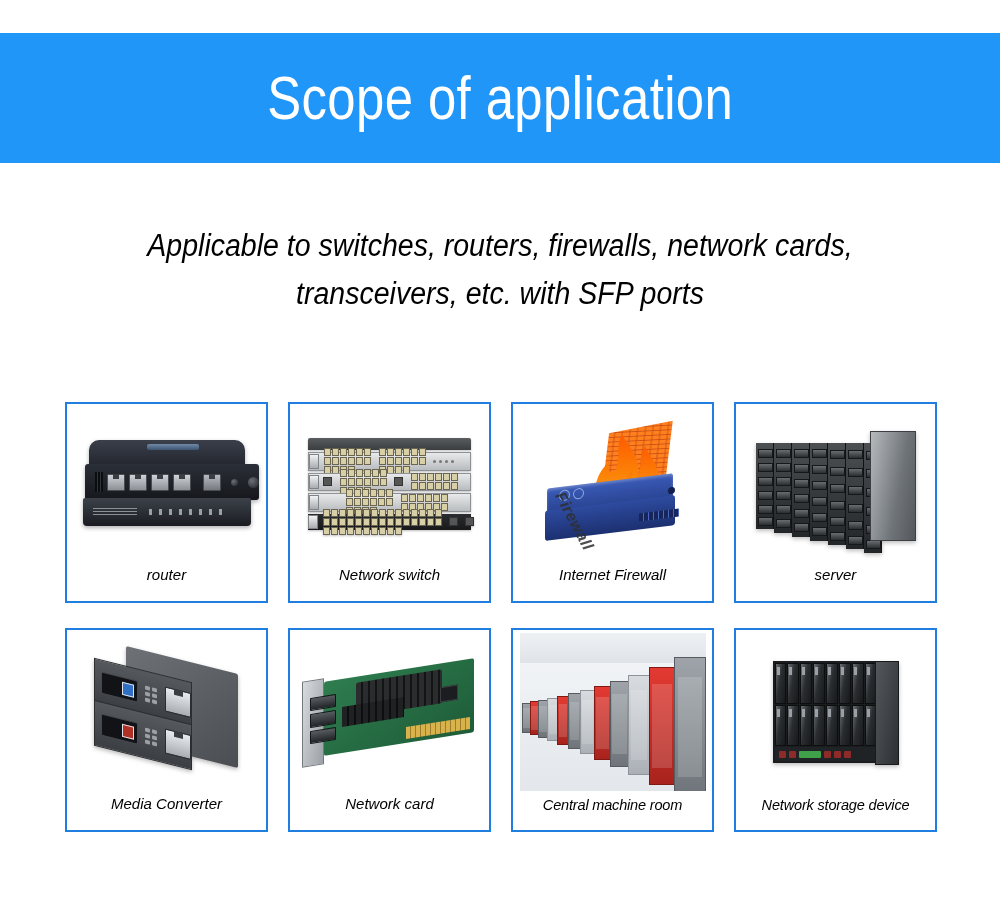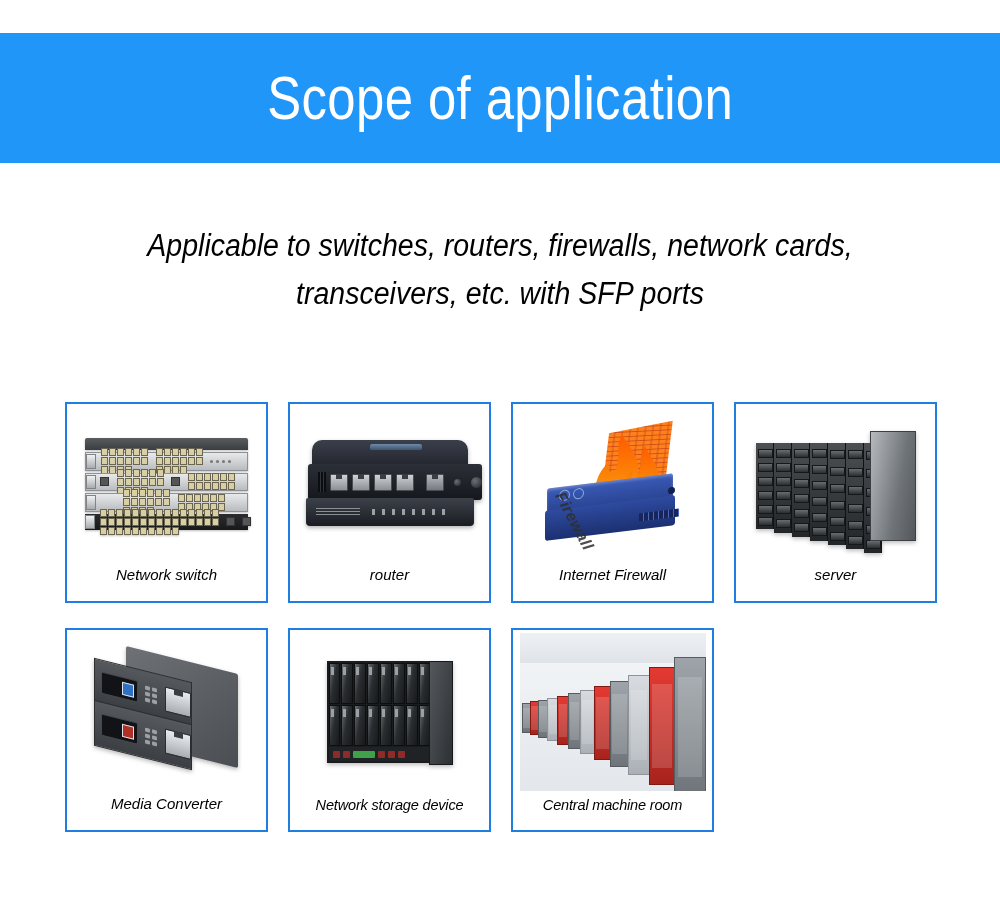--- a/index.html
+++ b/index.html
@@ -273,201 +273,20 @@
 
 <div id="subtitle-block">
   <div class="subtitle-line">Applicable to switches, routers, firewalls, network cards,</div>
   <div class="subtitle-line">transceivers, etc. with SFP ports</div>
 </div>
 
 <div id="device-grid">
 
   <div class="device-card">
     <div class="card-image">
-      <div class="sw-stack">
-        <div class="sw-unit sw-top" style="flex:0 0 12px"></div>
-        <div class="sw-unit sw-body">
-          <span class="sw-ear"></span>
-          <div class="sw-row-inner">
-            <div class="port-bank">
-                <i class="port"></i>
-                <i class="port"></i>
-                <i class="port"></i>
-                <i class="port"></i>
-                <i class="port"></i>
-                <i class="port"></i>
-                <i class="port"></i>
-                <i class="port"></i>
-                <i class="port"></i>
-                <i class="port"></i>
-                <i class="port"></i>
-                <i class="port"></i>
-                <i class="port"></i>
-                <i class="port"></i>
-                <i class="port"></i>
-                <i class="port"></i>
-              </div>
-            <div class="port-bank">
-                <i class="port"></i>
-                <i class="port"></i>
-                <i class="port"></i>
-                <i class="port"></i>
-                <i class="port"></i>
-                <i class="port"></i>
-                <i class="port"></i>
-                <i class="port"></i>
-                <i class="port"></i>
-                <i class="port"></i>
-                <i class="port"></i>
-                <i class="port"></i>
-                <i class="port"></i>
-                <i class="port"></i>
-                <i class="port"></i>
-                <i class="port"></i>
-              </div>
-            <div class="sw-leds">
-                <i class="sw-led"></i>
-                <i class="sw-led"></i>
-                <i class="sw-led"></i>
-                <i class="sw-led"></i>
-              </div>
-          </div>
-        </div>
-        <div class="sw-unit sw-body">
-          <span class="sw-ear"></span>
-          <div class="sw-row-inner">
-            <span class="sfp-sq"></span>
-            <div class="port-bank">
-                <i class="port"></i>
-                <i class="port"></i>
-                <i class="port"></i>
-                <i class="port"></i>
-                <i class="port"></i>
-                <i class="port"></i>
-                <i class="port"></i>
-                <i class="port"></i>
-                <i class="port"></i>
-                <i class="port"></i>
-                <i class="port"></i>
-                <i class="port"></i>
-                <i class="port"></i>
-                <i class="port"></i>
-                <i class="port"></i>
-                <i class="port"></i>
-              </div>
-            <span class="sfp-sq"></span>
-            <div class="port-bank">
-                <i class="port"></i>
-                <i class="port"></i>
-                <i class="port"></i>
-                <i class="port"></i>
-                <i class="port"></i>
-                <i class="port"></i>
-                <i class="port"></i>
-                <i class="port"></i>
-                <i class="port"></i>
-                <i class="port"></i>
-                <i class="port"></i>
-                <i class="port"></i>
-              </div>
-          </div>
-        </div>
-        <div class="sw-unit sw-body">
-          <span class="sw-ear"></span>
-          <div class="sw-row-inner" style="margin-left:36px">
-            <div class="port-bank">
-                <i class="port"></i>
-                <i class="port"></i>
-                <i class="port"></i>
-                <i class="port"></i>
-                <i class="port"></i>
-                <i class="port"></i>
-                <i class="port"></i>
-                <i class="port"></i>
-                <i class="port"></i>
-                <i class="port"></i>
-                <i class="port"></i>
-                <i class="port"></i>
-                <i class="port"></i>
-                <i class="port"></i>
-                <i class="port"></i>
-                <i class="port"></i>
-              </div>
-            <div class="port-bank">
-                <i class="port"></i>
-                <i class="port"></i>
-                <i class="port"></i>
-                <i class="port"></i>
-                <i class="port"></i>
-                <i class="port"></i>
-                <i class="port"></i>
-                <i class="port"></i>
-                <i class="port"></i>
-                <i class="port"></i>
-                <i class="port"></i>
-                <i class="port"></i>
-              </div>
-          </div>
-        </div>
-        <div class="sw-unit sw-dark">
-          <span class="sw-ear"></span>
-          <div class="sw-row-inner">
-            <div class="port-bank" style="width:120px">
-                <i class="port"></i>
-                <i class="port"></i>
-                <i class="port"></i>
-                <i class="port"></i>
-                <i class="port"></i>
-                <i class="port"></i>
-                <i class="port"></i>
-                <i class="port"></i>
-                <i class="port"></i>
-                <i class="port"></i>
-                <i class="port"></i>
-                <i class="port"></i>
-                <i class="port"></i>
-                <i class="port"></i>
-                <i class="port"></i>
-                <i class="port"></i>
-                <i class="port"></i>
-                <i class="port"></i>
-                <i class="port"></i>
-                <i class="port"></i>
-                <i class="port"></i>
-                <i class="port"></i>
-                <i class="port"></i>
-                <i class="port"></i>
-                <i class="port"></i>
-                <i class="port"></i>
-                <i class="port"></i>
-                <i class="port"></i>
-                <i class="port"></i>
-                <i class="port"></i>
-                <i class="port"></i>
-                <i class="port"></i>
-                <i class="port"></i>
-                <i class="port"></i>
-                <i class="port"></i>
-                <i class="port"></i>
-                <i class="port"></i>
-                <i class="port"></i>
-                <i class="port"></i>
-                <i class="port"></i>
-              </div>
-            <span class="sfp-sq"></span>
-              <span class="sfp-sq"></span>
-          </div>
-        </div>
-      </div>
-    </div>
-    <div class="card-label">Network switch</div>
-  </div>
-
-  <div class="device-card">
-    <div class="card-image">
       <div class="rt-wrap">
         <div class="rt-top">
             <div class="rt-top-strip"></div>
           </div>
         <div class="rt-face">
           <span class="rt-vents"></span>
           <span class="rj"></span>
             <span class="rj"></span>
             <span class="rj"></span>
             <span class="rj"></span>
@@ -484,20 +303,201 @@
               <i class="rt-base-led"></i>
               <i class="rt-base-led"></i>
               <i class="rt-base-led"></i>
               <i class="rt-base-led"></i>
               <i class="rt-base-led"></i>
             </span>
         </div>
       </div>
     </div>
     <div class="card-label">router</div>
+  </div>
+
+  <div class="device-card">
+    <div class="card-image">
+      <div class="sw-stack">
+        <div class="sw-unit sw-top" style="flex:0 0 12px"></div>
+        <div class="sw-unit sw-body">
+          <span class="sw-ear"></span>
+          <div class="sw-row-inner">
+            <div class="port-bank">
+                <i class="port"></i>
+                <i class="port"></i>
+                <i class="port"></i>
+                <i class="port"></i>
+                <i class="port"></i>
+                <i class="port"></i>
+                <i class="port"></i>
+                <i class="port"></i>
+                <i class="port"></i>
+                <i class="port"></i>
+                <i class="port"></i>
+                <i class="port"></i>
+                <i class="port"></i>
+                <i class="port"></i>
+                <i class="port"></i>
+                <i class="port"></i>
+              </div>
+            <div class="port-bank">
+                <i class="port"></i>
+                <i class="port"></i>
+                <i class="port"></i>
+                <i class="port"></i>
+                <i class="port"></i>
+                <i class="port"></i>
+                <i class="port"></i>
+                <i class="port"></i>
+                <i class="port"></i>
+                <i class="port"></i>
+                <i class="port"></i>
+                <i class="port"></i>
+                <i class="port"></i>
+                <i class="port"></i>
+                <i class="port"></i>
+                <i class="port"></i>
+              </div>
+            <div class="sw-leds">
+                <i class="sw-led"></i>
+                <i class="sw-led"></i>
+                <i class="sw-led"></i>
+                <i class="sw-led"></i>
+              </div>
+          </div>
+        </div>
+        <div class="sw-unit sw-body">
+          <span class="sw-ear"></span>
+          <div class="sw-row-inner">
+            <span class="sfp-sq"></span>
+            <div class="port-bank">
+                <i class="port"></i>
+                <i class="port"></i>
+                <i class="port"></i>
+                <i class="port"></i>
+                <i class="port"></i>
+                <i class="port"></i>
+                <i class="port"></i>
+                <i class="port"></i>
+                <i class="port"></i>
+                <i class="port"></i>
+                <i class="port"></i>
+                <i class="port"></i>
+                <i class="port"></i>
+                <i class="port"></i>
+                <i class="port"></i>
+                <i class="port"></i>
+              </div>
+            <span class="sfp-sq"></span>
+            <div class="port-bank">
+                <i class="port"></i>
+                <i class="port"></i>
+                <i class="port"></i>
+                <i class="port"></i>
+                <i class="port"></i>
+                <i class="port"></i>
+                <i class="port"></i>
+                <i class="port"></i>
+                <i class="port"></i>
+                <i class="port"></i>
+                <i class="port"></i>
+                <i class="port"></i>
+              </div>
+          </div>
+        </div>
+        <div class="sw-unit sw-body">
+          <span class="sw-ear"></span>
+          <div class="sw-row-inner" style="margin-left:36px">
+            <div class="port-bank">
+                <i class="port"></i>
+                <i class="port"></i>
+                <i class="port"></i>
+                <i class="port"></i>
+                <i class="port"></i>
+                <i class="port"></i>
+                <i class="port"></i>
+                <i class="port"></i>
+                <i class="port"></i>
+                <i class="port"></i>
+                <i class="port"></i>
+                <i class="port"></i>
+                <i class="port"></i>
+                <i class="port"></i>
+                <i class="port"></i>
+                <i class="port"></i>
+              </div>
+            <div class="port-bank">
+                <i class="port"></i>
+                <i class="port"></i>
+                <i class="port"></i>
+                <i class="port"></i>
+                <i class="port"></i>
+                <i class="port"></i>
+                <i class="port"></i>
+                <i class="port"></i>
+                <i class="port"></i>
+                <i class="port"></i>
+                <i class="port"></i>
+                <i class="port"></i>
+              </div>
+          </div>
+        </div>
+        <div class="sw-unit sw-dark">
+          <span class="sw-ear"></span>
+          <div class="sw-row-inner">
+            <div class="port-bank" style="width:120px">
+                <i class="port"></i>
+                <i class="port"></i>
+                <i class="port"></i>
+                <i class="port"></i>
+                <i class="port"></i>
+                <i class="port"></i>
+                <i class="port"></i>
+                <i class="port"></i>
+                <i class="port"></i>
+                <i class="port"></i>
+                <i class="port"></i>
+                <i class="port"></i>
+                <i class="port"></i>
+                <i class="port"></i>
+                <i class="port"></i>
+                <i class="port"></i>
+                <i class="port"></i>
+                <i class="port"></i>
+                <i class="port"></i>
+                <i class="port"></i>
+                <i class="port"></i>
+                <i class="port"></i>
+                <i class="port"></i>
+                <i class="port"></i>
+                <i class="port"></i>
+                <i class="port"></i>
+                <i class="port"></i>
+                <i class="port"></i>
+                <i class="port"></i>
+                <i class="port"></i>
+                <i class="port"></i>
+                <i class="port"></i>
+                <i class="port"></i>
+                <i class="port"></i>
+                <i class="port"></i>
+                <i class="port"></i>
+                <i class="port"></i>
+                <i class="port"></i>
+                <i class="port"></i>
+                <i class="port"></i>
+              </div>
+            <span class="sfp-sq"></span>
+              <span class="sfp-sq"></span>
+          </div>
+        </div>
+      </div>
+    </div>
+    <div class="card-label">Network switch</div>
   </div>
 
   <div class="device-card">
     <div class="card-image">
       <div class="fw-wrap">
         <div class="fw-flame">
           <svg viewBox="0 0 100 90" preserveAspectRatio="none">
             <defs>
               <linearGradient id="fl" x1="0" y1="1" x2="0" y2="0">
                 <stop offset="0%" stop-color="#f5a623"></stop>
@@ -626,54 +626,37 @@
               <b></b>
               <b></b>
             </span>
           <span class="mc-rj"></span>
         </div>
       </div>
     </div>
     <div class="card-label">Media Converter</div>
   </div>
 
-
   <div class="device-card">
     <div class="card-image">
-      <div class="sto-wrap">
-        <div class="sto-body">
-          <div class="sto-blade"></div>
-            <div class="sto-blade"></div>
-            <div class="sto-blade"></div>
-            <div class="sto-blade"></div>
-          <div class="sto-blade"></div>
-            <div class="sto-blade"></div>
-            <div class="sto-blade"></div>
-            <div class="sto-blade"></div>
-          <div class="sto-blade"></div>
-            <div class="sto-blade"></div>
-            <div class="sto-blade"></div>
-            <div class="sto-blade"></div>
-          <div class="sto-blade"></div>
-            <div class="sto-blade"></div>
-            <div class="sto-blade"></div>
-            <div class="sto-blade"></div>
-          <div class="sto-bottom">
-              <b></b>
-              <b></b>
-              <b class="grn"></b>
-              <b></b>
-              <b></b>
-              <b></b>
-            </div>
-        </div>
-        <div class="sto-right"></div>
+      <div class="nic-wrap">
+        <div class="nic-pcb"></div>
+        <div class="nic-gold"></div>
+        <div class="nic-heat"></div>
+        <div class="nic-heat2"></div>
+        <div class="nic-chip"></div>
+        <div class="nic-bracket"></div>
+        <div class="nic-sfp">
+            <i></i>
+            <i></i>
+            <i></i>
+          </div>
       </div>
     </div>
-    <div class="card-label tight">Network storage device</div>
+    <div class="card-label">Network card</div>
   </div>
 
   <div class="device-card">
     <div class="card-image">
       <div class="dc-wrap">
         <div class="dc-floor"></div>
         <div class="dc-ceiling"></div>
         <div class="dc-rack gry" style="left:2px;  bottom:58px; width:8px;  height:28px;">
             <i></i>
           </div>
@@ -708,13 +691,48 @@
             <i></i>
           </div>
         <div class="dc-rack gry" style="left:154px;bottom:-6px; width:30px; height:138px;">
             <i></i>
           </div>
       </div>
     </div>
     <div class="card-label tight">Central machine room</div>
   </div>
 
+  <div class="device-card">
+    <div class="card-image">
+      <div class="sto-wrap">
+        <div class="sto-body">
+          <div class="sto-blade"></div>
+            <div class="sto-blade"></div>
+            <div class="sto-blade"></div>
+            <div class="sto-blade"></div>
+          <div class="sto-blade"></div>
+            <div class="sto-blade"></div>
+            <div class="sto-blade"></div>
+            <div class="sto-blade"></div>
+          <div class="sto-blade"></div>
+            <div class="sto-blade"></div>
+            <div class="sto-blade"></div>
+            <div class="sto-blade"></div>
+          <div class="sto-blade"></div>
+            <div class="sto-blade"></div>
+            <div class="sto-blade"></div>
+            <div class="sto-blade"></div>
+          <div class="sto-bottom">
+              <b></b>
+              <b></b>
+              <b class="grn"></b>
+              <b></b>
+              <b></b>
+              <b></b>
+            </div>
+        </div>
+        <div class="sto-right"></div>
+      </div>
+    </div>
+    <div class="card-label tight">Network storage device</div>
+  </div>
+
 </div>
 
 </body></html>

